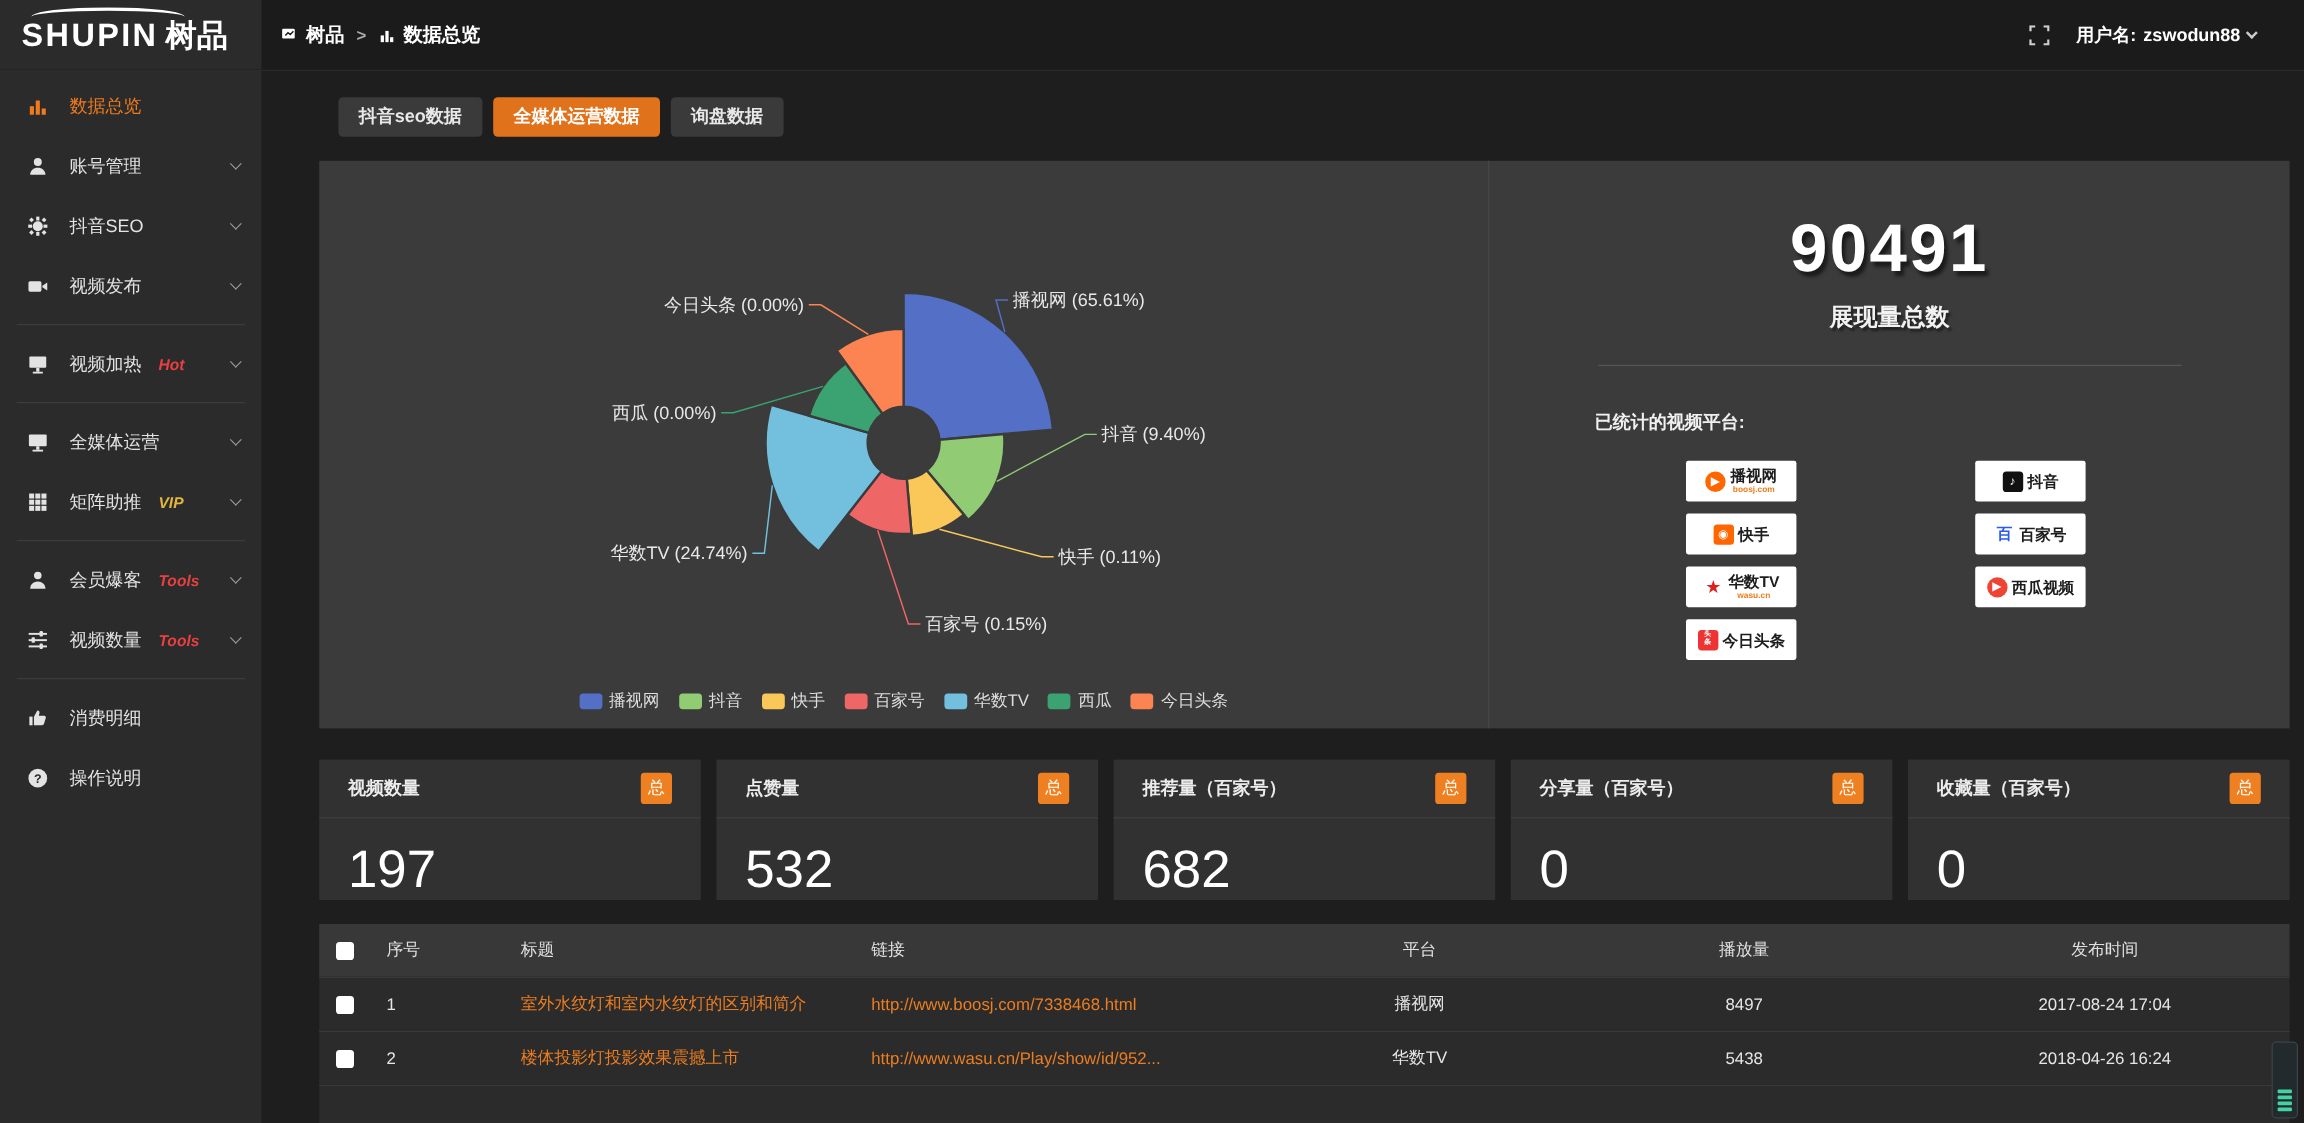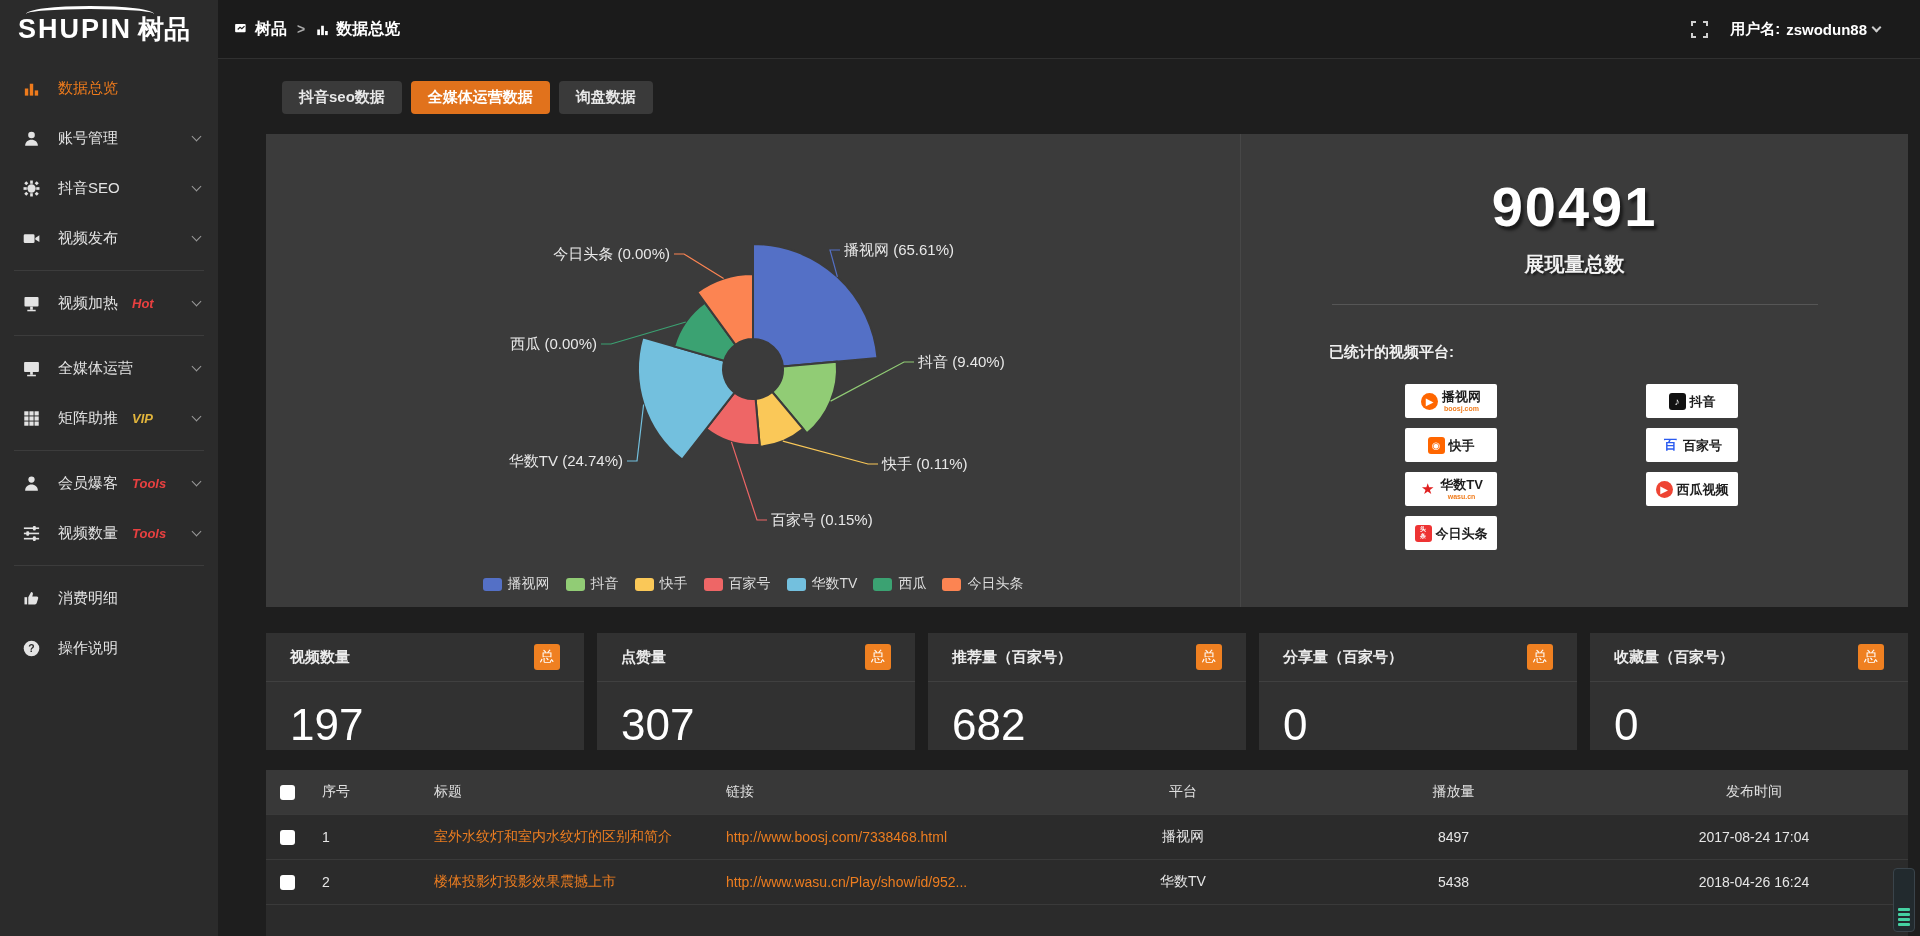--- a/index.html
+++ b/index.html
@@ -355,21 +355,21 @@
           <span class="card-title">视频数量</span>
           <span class="card-badge">总</span>
         </div>
         <div class="card-value">197</div>
       </div>
       <div class="card">
         <div class="card-head">
           <span class="card-title">点赞量</span>
           <span class="card-badge">总</span>
         </div>
-        <div class="card-value">307</div>
+        <div class="card-value">532</div>
       </div>
       <div class="card">
         <div class="card-head">
           <span class="card-title">推荐量（百家号）</span>
           <span class="card-badge">总</span>
         </div>
         <div class="card-value">682</div>
       </div>
       <div class="card">
         <div class="card-head">

